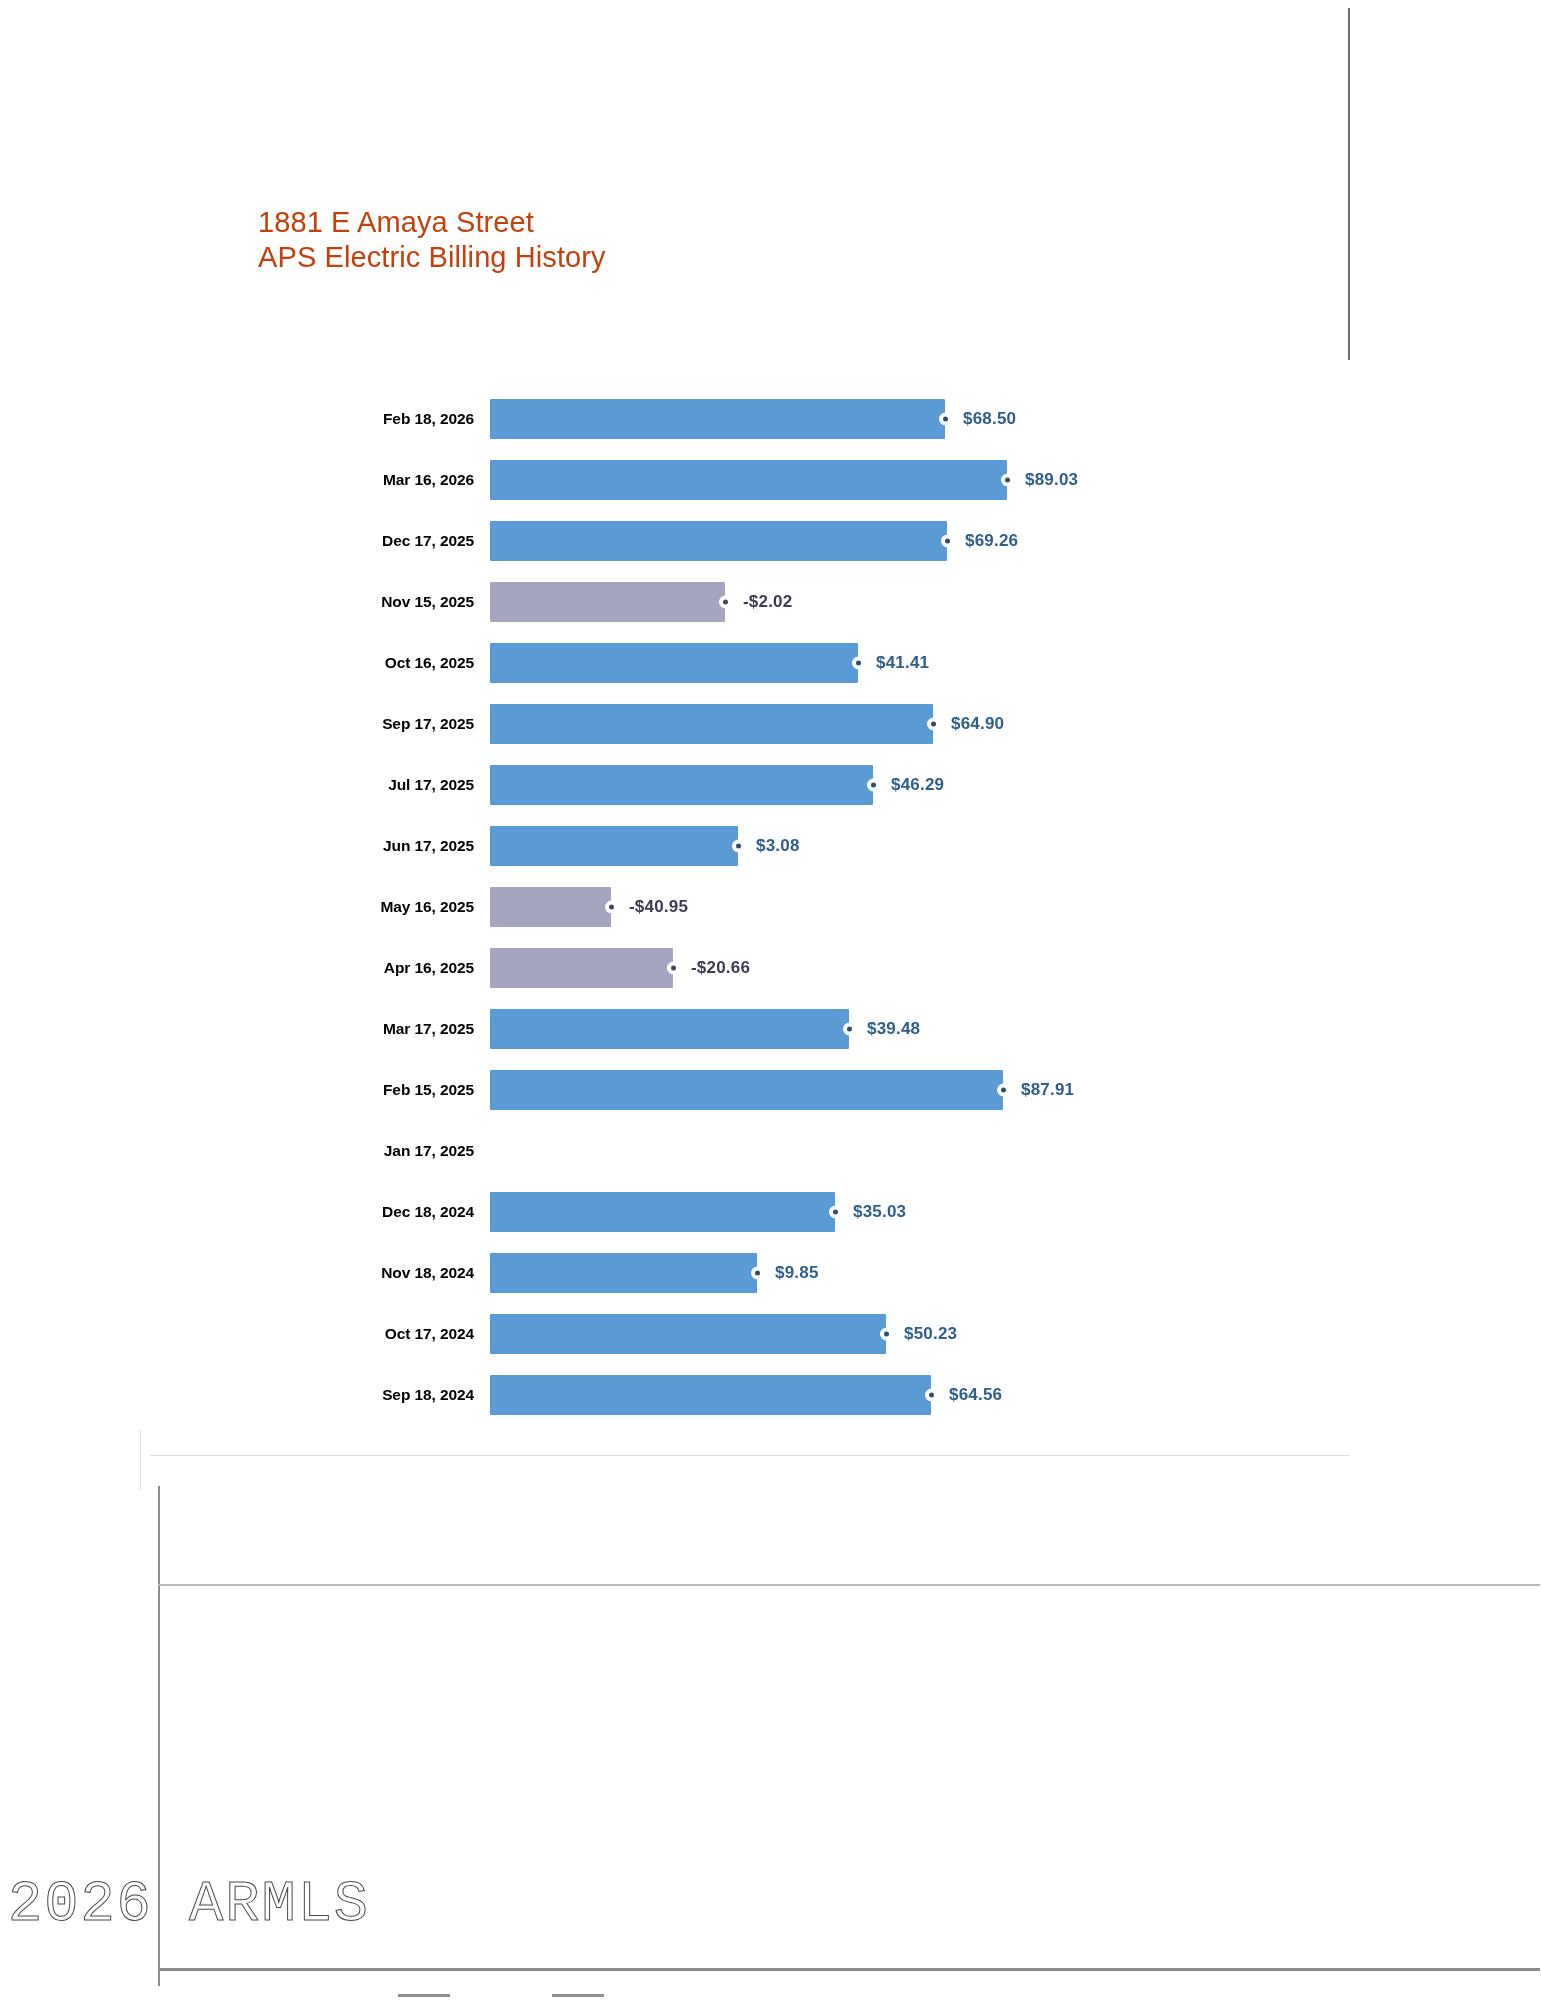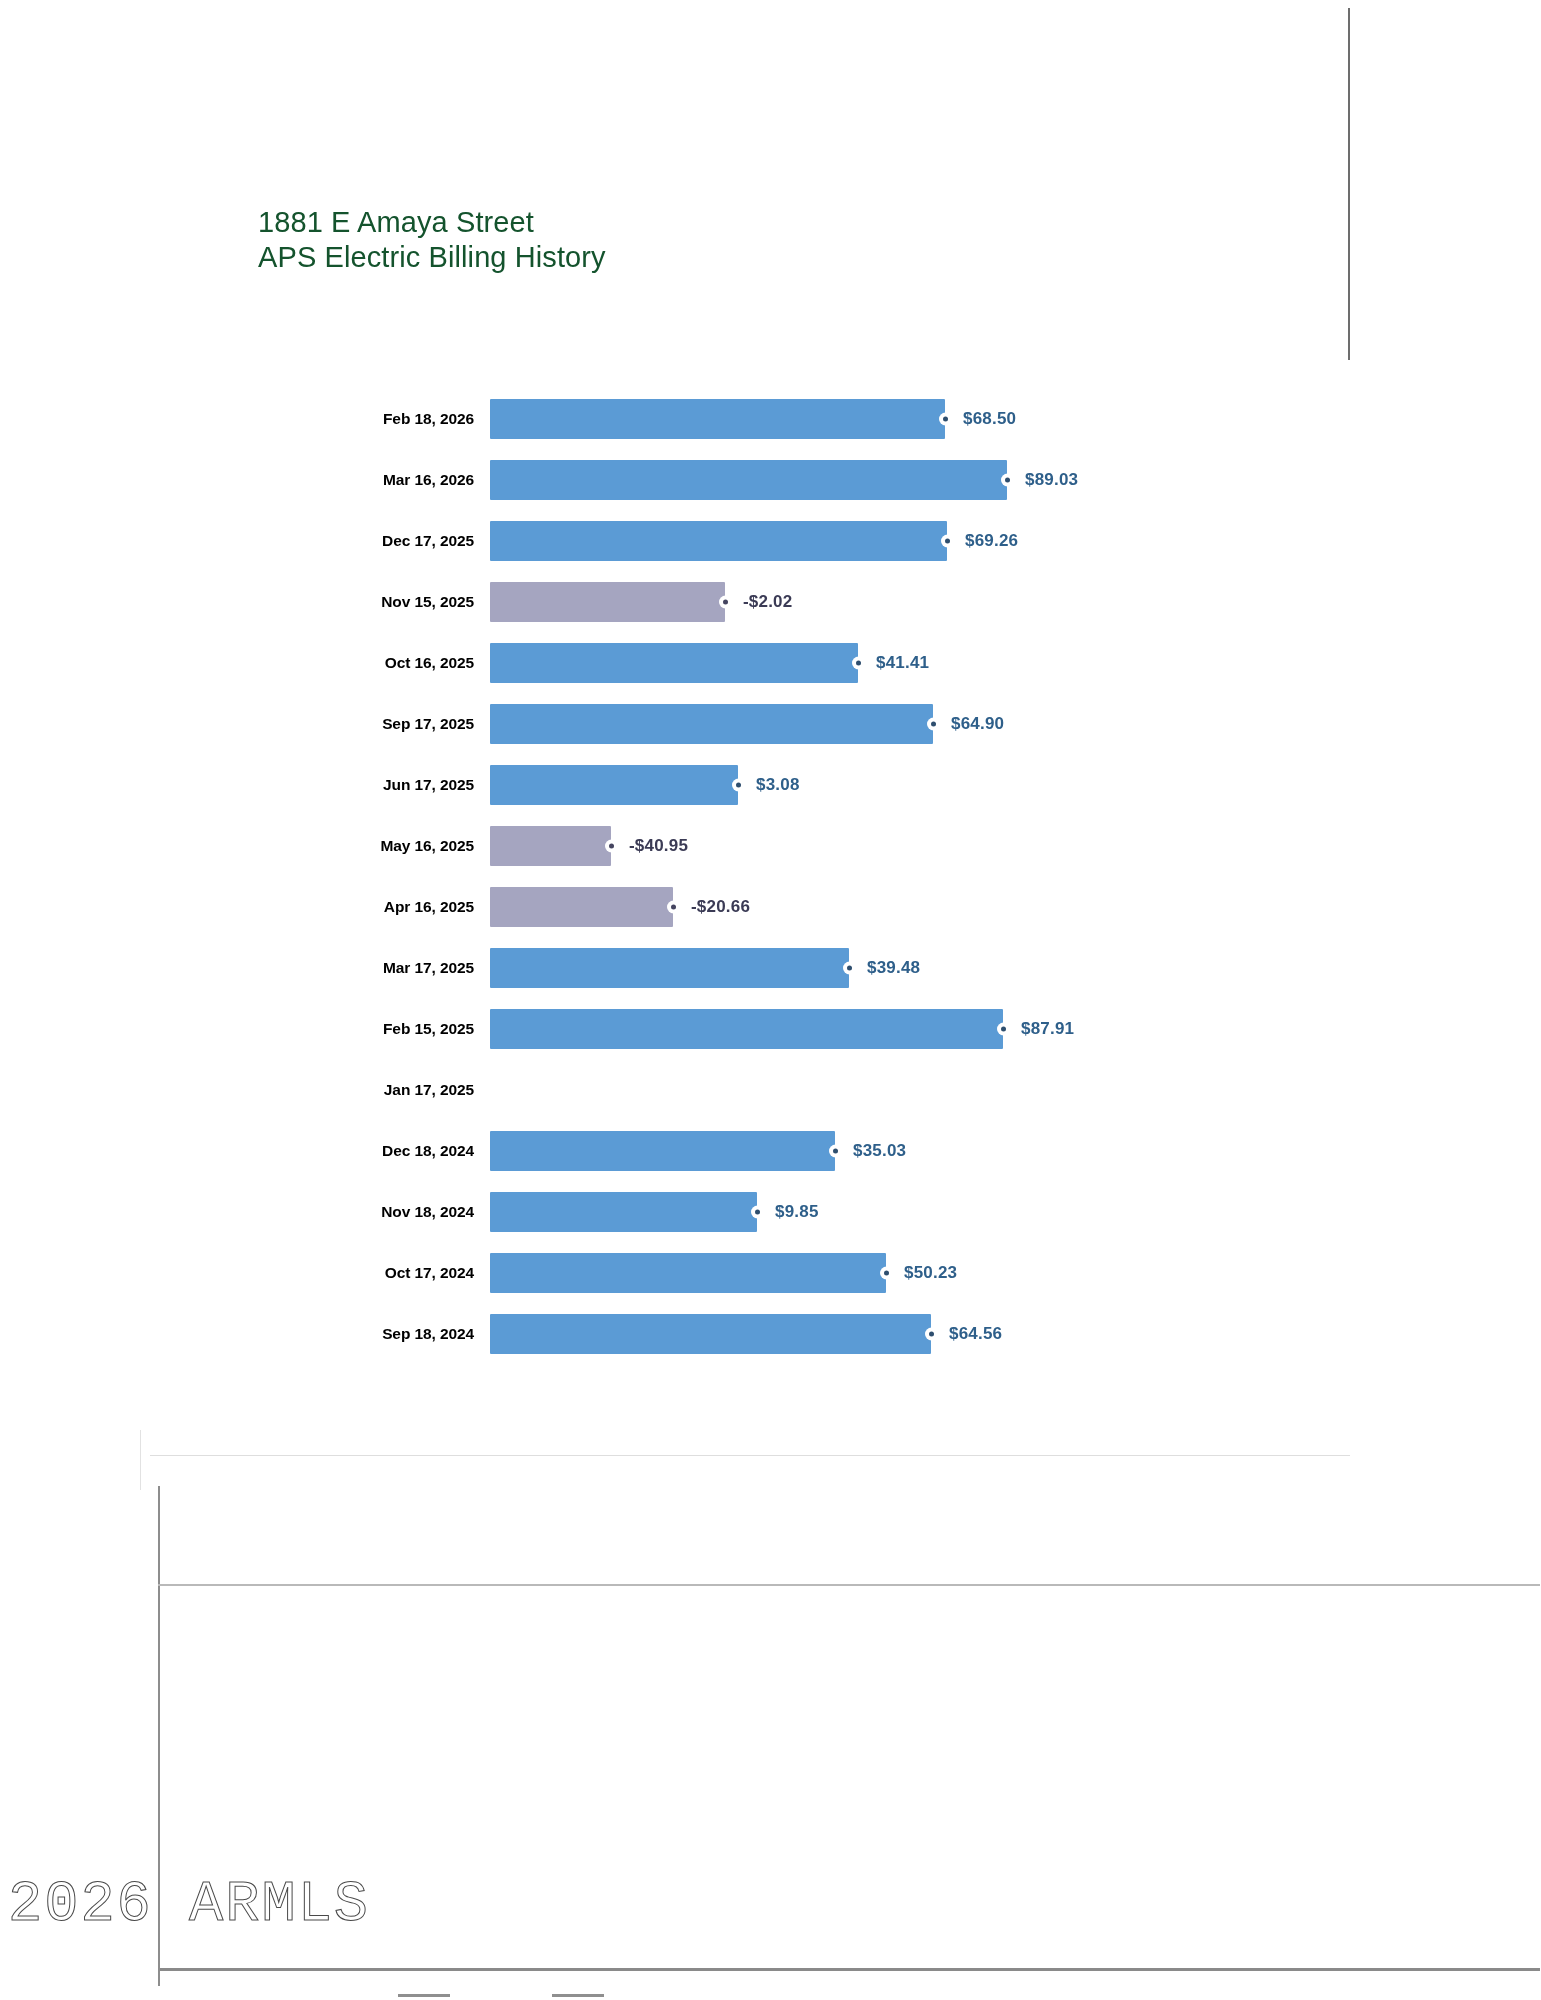--- a/index.html
+++ b/index.html
@@ -60,21 +60,21 @@
     left: 552px; top: 1994px;
     width: 52px; height: 3px;
     background: #8f8f8f;
   }
 
   
   .title-block {
     position: absolute;
     left: 258px;
     top: 205px;
-    color: #14532d;
+    color: #c2410c;
   }
   .title-line {
     font-size: 29px;
     line-height: 35px;
     letter-spacing: 0.1px;
     white-space: nowrap;
   }
 
   
   .chart {
@@ -228,20 +228,29 @@
     <div class="row">
       <div class="row-label">Sep 17, 2025</div>
       <div class="bar-area">
         <div class="bar pos" style="width: 443px;">
           <span class="dot"></span>
         </div>
         <div class="val">$64.90</div>
       </div>
     </div>
     <div class="row">
+      <div class="row-label">Jul 17, 2025</div>
+      <div class="bar-area">
+        <div class="bar pos" style="width: 383px;">
+          <span class="dot"></span>
+        </div>
+        <div class="val">$46.29</div>
+      </div>
+    </div>
+    <div class="row">
       <div class="row-label">Jun 17, 2025</div>
       <div class="bar-area">
         <div class="bar pos" style="width: 248px;">
           <span class="dot"></span>
         </div>
         <div class="val">$3.08</div>
       </div>
     </div>
     <div class="row">
       <div class="row-label">May 16, 2025</div>

